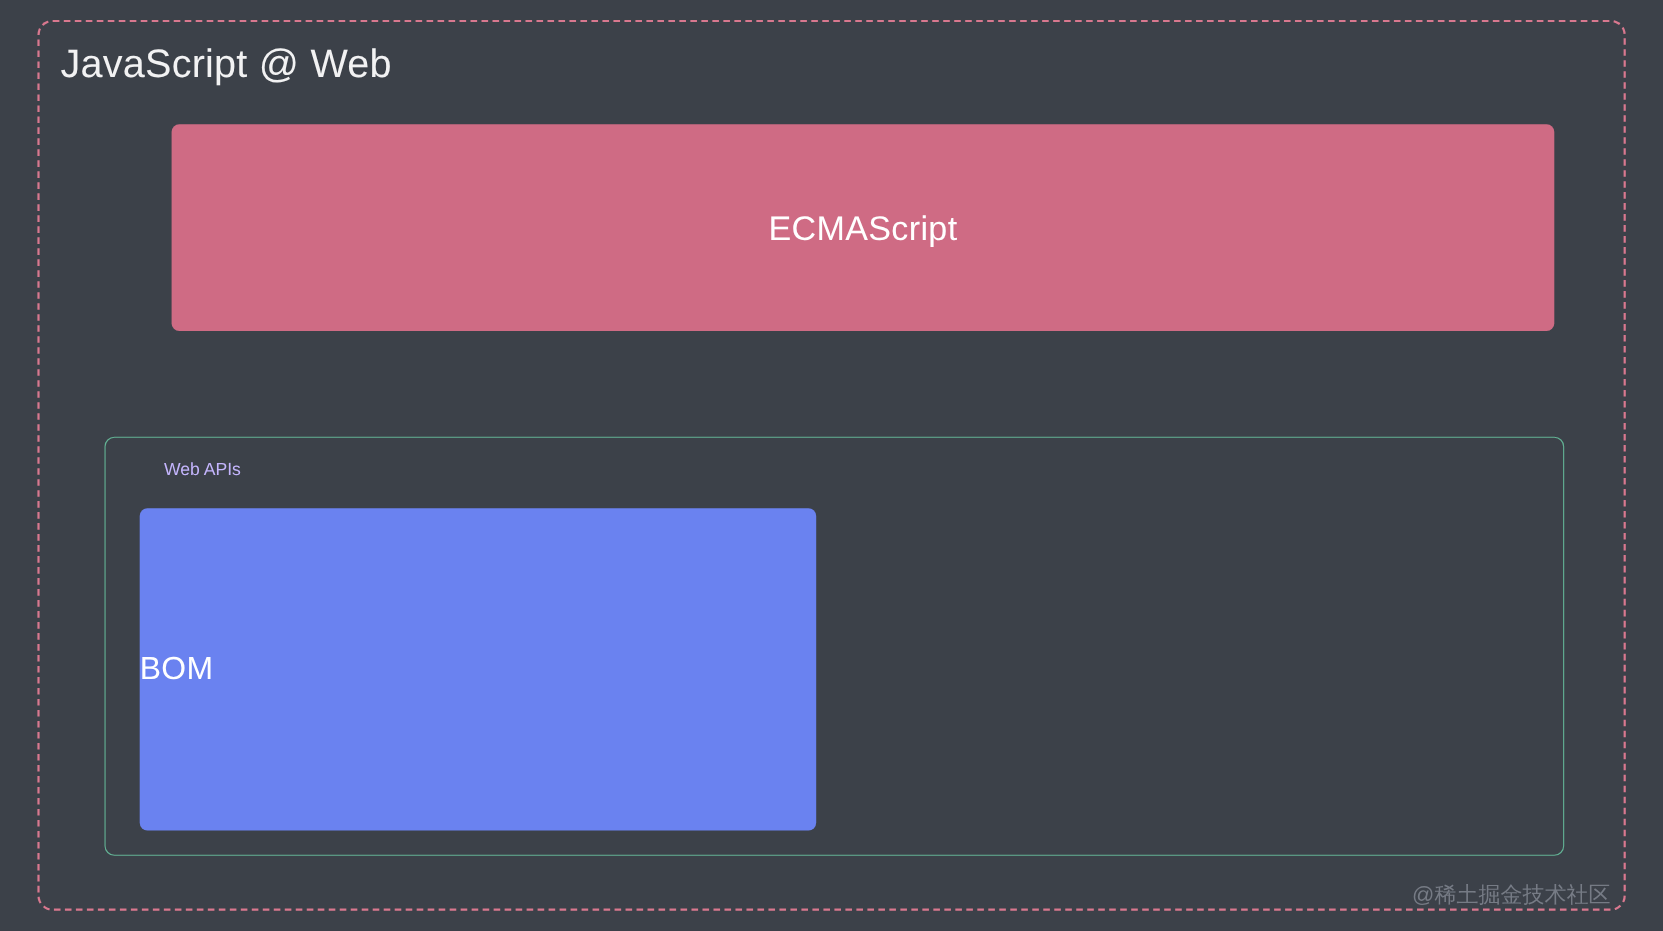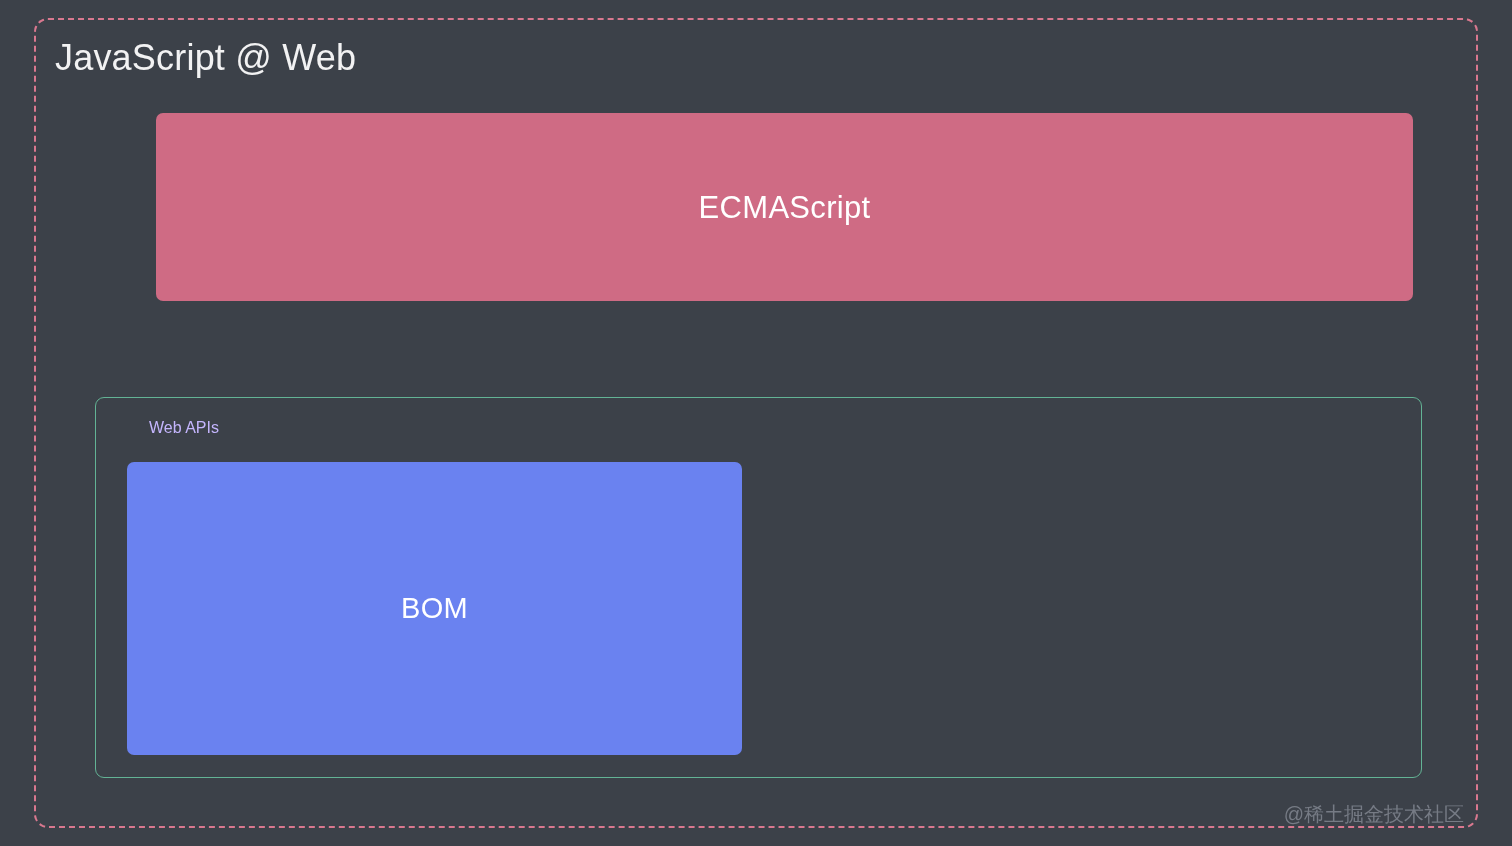--- a/index.html
+++ b/index.html
@@ -96,21 +96,21 @@
   .bom-box {
     position: absolute;
     left: 127px;
     top: 462px;
     width: 615px;
     height: 293px;
     background: #6a82f0;
     border-radius: 7px;
     display: flex;
     align-items: center;
-    justify-content: center;
+    justify-content: flex-start;
   }
   .dom-box {
     position: absolute;
     left: 768px;
     top: 462px;
     width: 615px;
     height: 293px;
     background: #4f9ee5;
     border-radius: 7px;
     display: flex;

